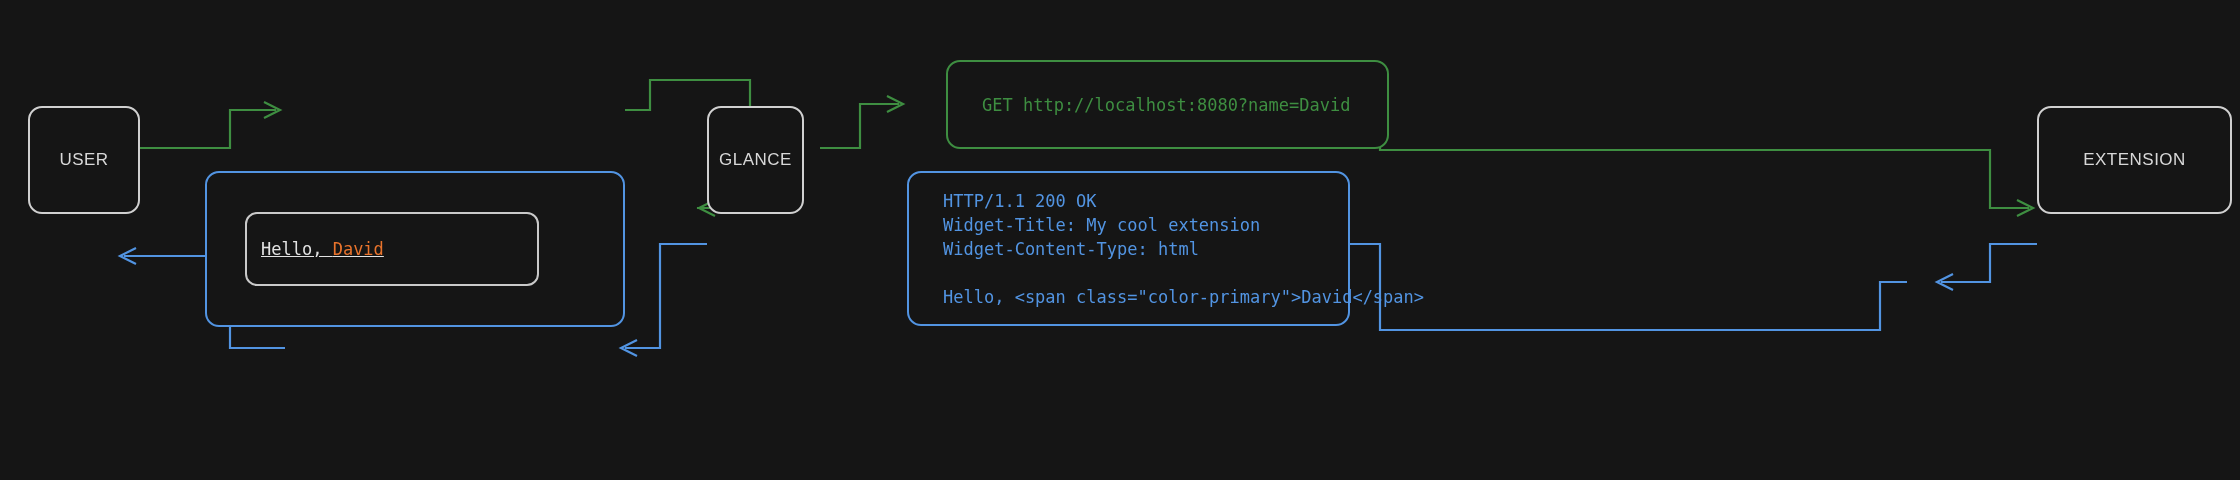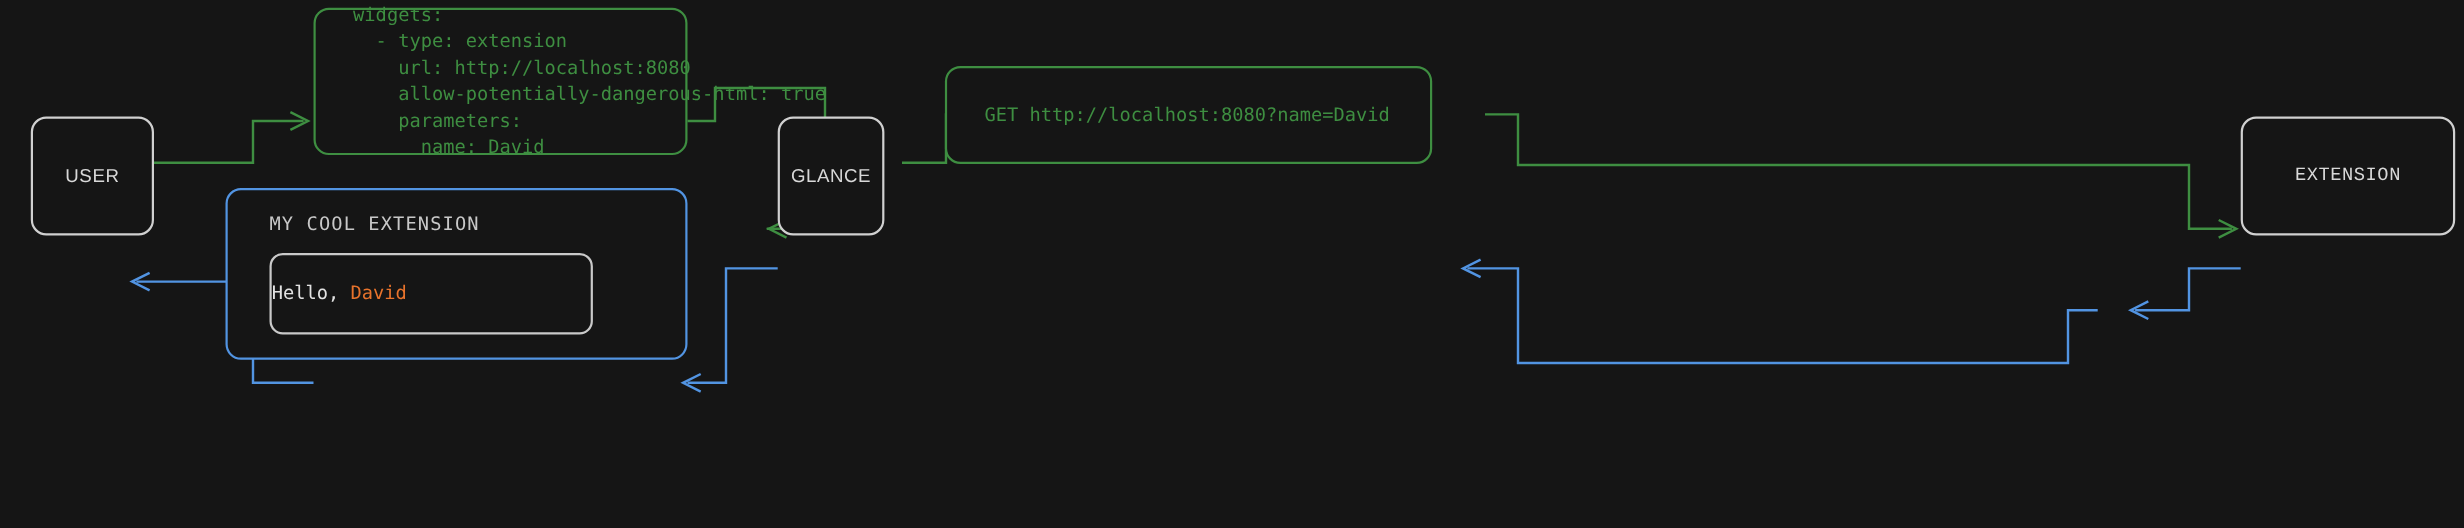--- a/index.html
+++ b/index.html
@@ -36,21 +36,21 @@
   .node-label {
     color: #d8d8d8;
     font-size: 17px;
     letter-spacing: 0.5px;
     white-space: nowrap;
   }
   .node-label.sans {
     font-family: "Liberation Sans", "DejaVu Sans", sans-serif;
   }
   .node-label.mono {
-    font-family: Liberation Mono, monospace;
+    font-family: Liberation Sans, sans-serif;
   }
   .msgbox {
     position: absolute;
     border: 2px solid #3e8e41;
     border-radius: 14px;
     background: #151515;
     box-sizing: border-box;
     display: flex;
     flex-direction: column;
     justify-content: center;
@@ -80,24 +80,26 @@
   .widget-card {
     border: 2px solid #c9c9c9;
     border-radius: 12px;
     width: 294px;
     height: 74px;
     display: flex;
     align-items: center;
     box-sizing: border-box;
   }
   .widget-card-text {
+    padding-left: 14px;
     color: #e2e2e2;
     font-family: "DejaVu Sans Mono", "Liberation Mono", monospace;
     font-size: 17px;
     white-space: pre;
+    text-decoration: underline;
   }
   .accent { color: #e8732c; }
 </style>
 </head>
 <body>
 
 <div id="stage">
 
   <svg id="edges" viewBox="0 0 2240 480" width="2240" height="480" xmlns="http://www.w3.org/2000/svg">
 
@@ -131,36 +133,34 @@
   </div>
 
   <div class="node" style="left:707px; top:106px; width:97px; height:108px;">
     <span class="node-label sans">GLANCE</span>
   </div>
 
   <div class="node" style="left:2037px; top:106px; width:195px; height:108px;">
     <span class="node-label mono">EXTENSION</span>
   </div>
 
-  <div class="msgbox" style="left:285px; top:7px; width:340px; height:134px;">
-    <pre class="code">widgets:
-  - type: extension
-    url: http://localhost:8080
-    allow-potentially-dangerous-html: true
-    parameters:
-      name: David</pre>
-  </div>
 
   <div class="msgbox blue" style="left:205px; top:171px; width:420px; height:156px;">
     <div class="widget-wrap">
-      <div class="widget-title">MY COOL EXTENSION</div>
       <div class="widget-card">
         <div class="widget-card-text"><span>Hello, </span><span class="accent">David</span></div>
       </div>
     </div>
   </div>
 
-  <div class="msgbox" style="left:859px; top:60px; width:443px; height:89px;">
+  <div class="msgbox" style="left:946px; top:60px; width:443px; height:89px;">
     <pre class="code">GET http://localhost:8080?name=David</pre>
   </div>
 
+  <div class="msgbox blue" style="left:907px; top:171px; width:443px; height:155px;">
+    <pre class="code blue">HTTP/1.1 200 OK
+Widget-Title: My cool extension
+Widget-Content-Type: html
+
+Hello, &lt;span class="color-primary"&gt;David&lt;/span&gt;</pre>
+  </div>
 
 </div>
 
 </body></html>

